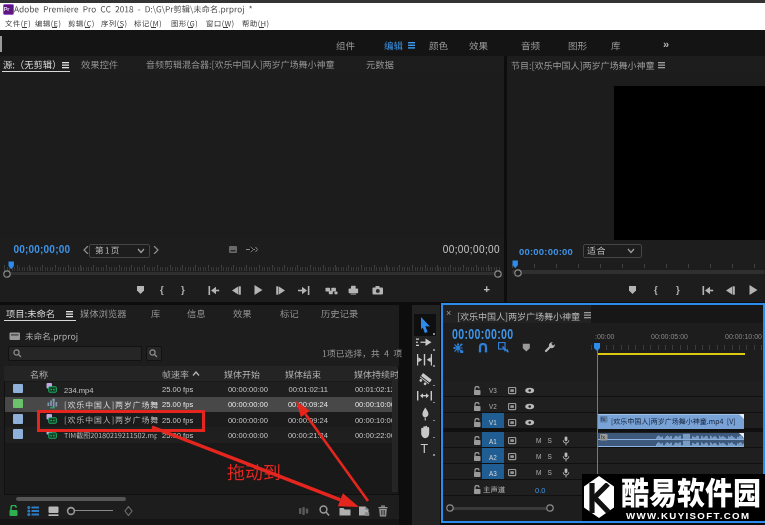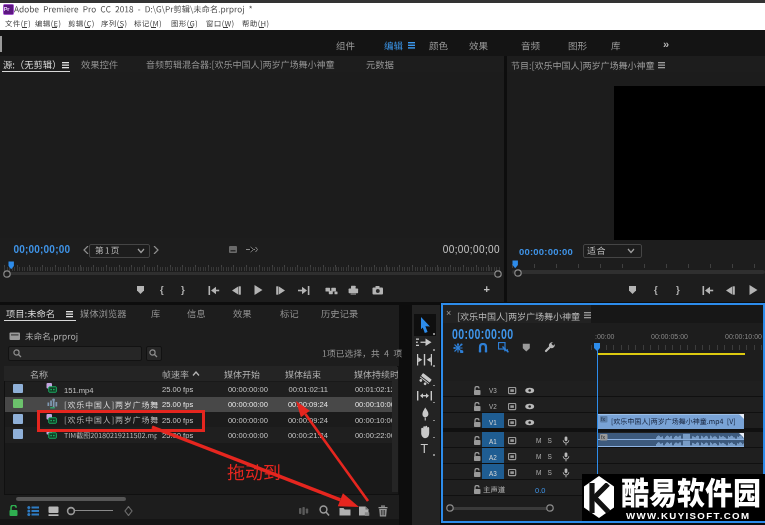--- a/index.html
+++ b/index.html
@@ -345,21 +345,21 @@
 <div style="left:5px;top:396.8px;width:391px;height:15.3px;background:#484848;"></div>
 <div style="left:5px;top:412.1px;width:391px;height:15.3px;background:#1b1b1b;"></div>
 <div style="left:5px;top:427.4px;width:391px;height:15.3px;background:#1f1f1f;"></div>
 <div style="left:13px;top:383.5px;width:9.5px;height:9.5px;background:#8fb0d8;border-radius:1px"></div>
 <svg style="position:absolute;left:46px;top:383px;" width="11" height="10.5">
       <rect x="0.5" y="0" width="5.5" height="5.5" rx="1" fill="#c4a6e0"></rect>
       <rect x="2.8" y="3.8" width="7.5" height="5.4" rx="0.5" fill="#12331f" stroke="#1bb568" stroke-width="1"></rect>
       <rect x="4.4" y="5.8" width="1.5" height="1.5" fill="#1bb568"></rect>
       <rect x="7.1" y="5.8" width="1.5" height="1.5" fill="#1bb568"></rect>
     </svg>
-<div style="left:64px;top:385.5px;font:normal 7.6px &quot;Liberation Sans&quot;, sans-serif;color:#c2c2c2;">151.mp4</div>
+<div style="left:64px;top:385.5px;font:normal 7.6px &quot;Liberation Sans&quot;, sans-serif;color:#c2c2c2;">234.mp4</div>
 <div style="left:13px;top:398.8px;width:9.5px;height:9.5px;background:#6cc26c;border-radius:1px"></div>
 <svg style="position:absolute;left:47px;top:398.3px;" width="12" height="11">
       <g fill="#8099b3">
         <rect x="0.5" y="4.5" width="1.7" height="3.5"></rect>
         <rect x="3.2" y="2.5" width="1.7" height="5.5"></rect>
         <circle cx="6.6" cy="1.8" r="1.4"></circle>
         <rect x="5.8" y="2.5" width="1.7" height="7.5"></rect>
         <rect x="8.5" y="4" width="1.7" height="4.5"></rect>
       </g>
       <rect x="3.2" y="9" width="4.5" height="1.5" fill="#2fa06a"></rect>

